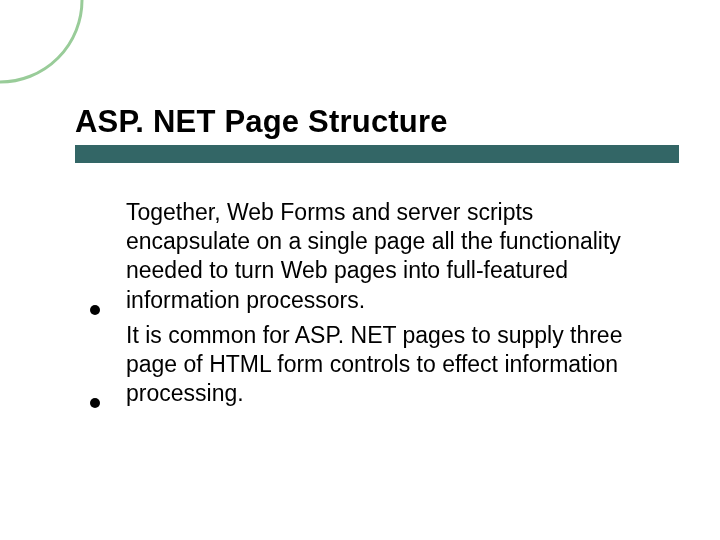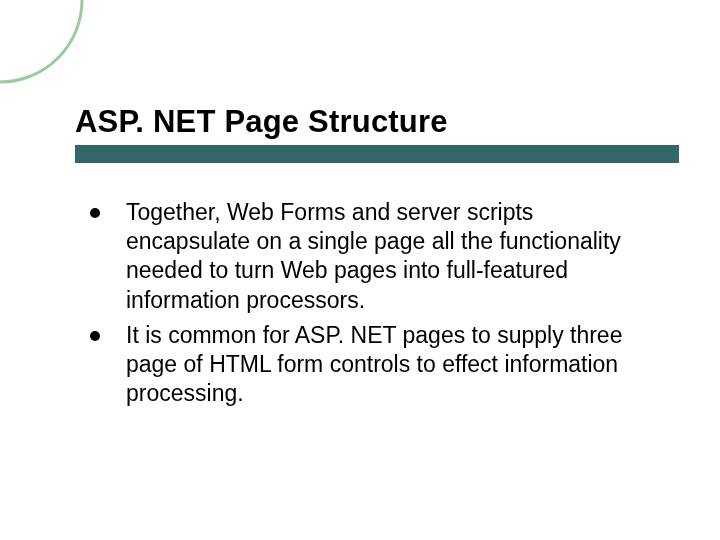--- a/index.html
+++ b/index.html
@@ -38,21 +38,21 @@
     background: #336666; 
   }
   .body {
     position: absolute;
     left: 90px;
     top: 198px;
     right: 55px;
   }
   .bullet-row {
     display: flex;
-    align-items: flex-start;
+    align-items: flex-end;
     margin-bottom: 6px;
   }
   .bullet {
     flex: 0 0 auto;
     width: 10px;
     height: 10px;
     border-radius: 50%;
     background: #000;
     margin-top: 10px;
     margin-right: 26px;

